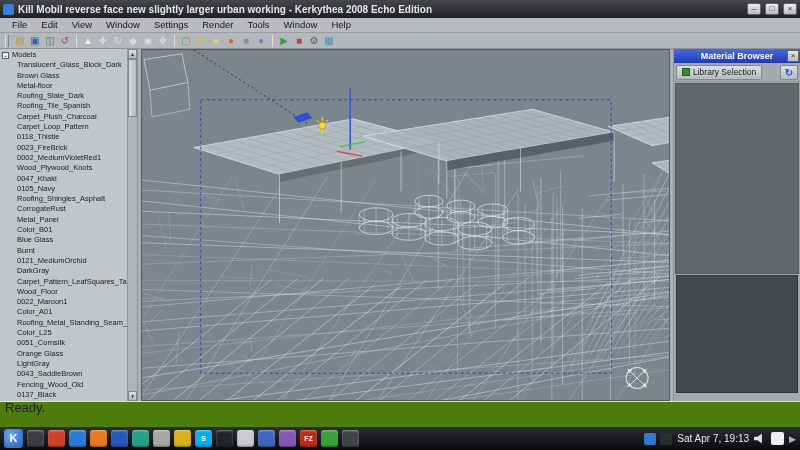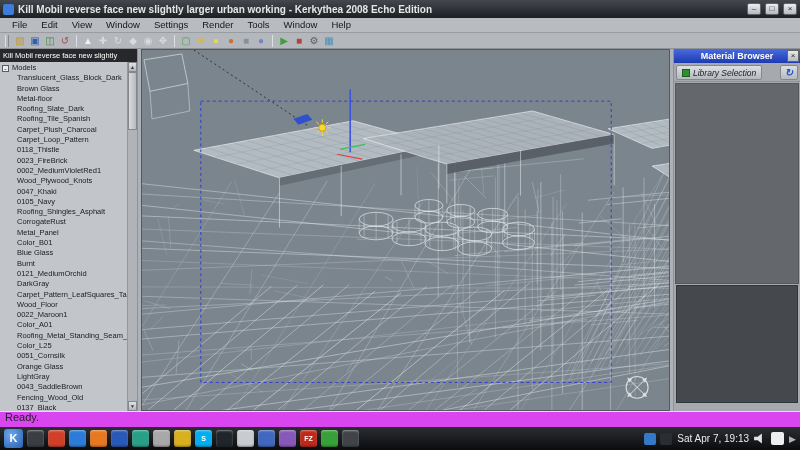--- a/index.html
+++ b/index.html
@@ -43,36 +43,36 @@
   .splitter{width:3px;background:#aeb2b6;flex:none;}
 
   
   #viewport{flex:1;position:relative;background:#7b858e;border:1px solid #55585c;min-width:0;}
   #wireframe{position:absolute;left:0;top:0;width:100%;height:100%;}
 
   
   #right-panel{width:127px;background:#a6aaae;display:flex;flex-direction:column;flex:none;border-left:1px solid #8e9296;}
   #mb-header{height:14px;background:linear-gradient(#4a6ae0,#1c3bb0);color:#fff;font-size:9px;font-weight:bold;line-height:14px;text-align:center;position:relative;flex:none;}
   #mb-close{position:absolute;right:1px;top:1px;width:12px;height:12px;background:linear-gradient(#e8eaec,#b6babe);border:1px solid #606468;font-size:8px;line-height:10px;font-weight:normal;color:#26282c;text-align:center;}
-  #lib-row{height:19px;display:flex;align-items:flex-start;padding:2px;gap:2px;border-bottom:1px solid #8e9296;flex:none;font-style:italic;}
+  #lib-row{height:19px;display:flex;align-items:center;padding:2px;gap:2px;border-bottom:1px solid #8e9296;flex:none;}
   .panel-btn{height:15px;background:linear-gradient(#dde0e3,#b6babe);border:1px solid #84888c;border-radius:2px;font-size:8.5px;color:#1a1c1e;display:inline-flex;align-items:center;justify-content:center;gap:3px;padding:0 5px;white-space:nowrap;}
   .lib-icon{width:8px;height:8px;background:#2f8f2f;border:1px solid #1d5f1d;flex:none;}
   #lib-spacer{flex:1;}
   #refresh-btn{width:18px;padding:0;font-size:10px;font-weight:bold;color:#2858c8;}
   #material-area{flex:1;background:#64686c;border:1px solid #54585c;margin:1px 1px;}
   #quick-row{height:18px;display:flex;align-items:center;gap:2px;padding:1px 2px;flex:none;}
   #quick-btn{flex:1;}
   .mag-icon{width:7px;height:7px;border:1.5px solid #2858c8;border-radius:50%;position:relative;flex:none;}
   .mag-icon::after{content:"";position:absolute;width:4px;height:1.5px;background:#2858c8;right:-4px;bottom:-1px;transform:rotate(40deg);}
   #ok-btn{width:18px;padding:0;font-size:10px;color:#1e8f2e;font-weight:bold;}
   #preview-area{height:118px;background:#45484c;border:1px solid #323539;margin:0 2px;flex:none;}
   #rp-bottom{height:8px;flex:none;}
 
   
-  #statusbar{height:16px;background:#d946ef;border-top:1px solid #dde0e3;font-size:11px;line-height:11px;padding-left:5px;color:#1e2022;flex:none;}
+  #statusbar{height:26px;background:#4d7c0f;border-top:1px solid #dde0e3;font-size:13px;line-height:11px;padding-left:5px;color:#1e2022;flex:none;}
 
   
   #taskbar{height:23px;background:linear-gradient(#2c2e32,#0a0b0d);display:flex;align-items:center;gap:4px;padding:0 4px;flex:none;}
   #kmenu{width:19px;height:19px;border-radius:3px;background:radial-gradient(circle at 35% 30%,#6aa8ee,#2a5fb0);color:#fff;font-weight:bold;font-size:11px;line-height:19px;text-align:center;flex:none;}
   .tb-app{width:17px;height:17px;border-radius:3px;display:inline-flex;align-items:center;justify-content:center;font-size:7px;font-weight:bold;color:#fff;box-shadow:inset 0 1px 2px rgba(255,255,255,.45), inset 0 -1px 2px rgba(0,0,0,.4);flex:none;}
   #tray{margin-left:auto;display:flex;align-items:center;gap:5px;padding-left:31px;}
   .tray-icon{width:12px;height:12px;border-radius:2px;flex:none;}
   #clock{color:#e8eaec;font-size:10px;white-space:nowrap;}
   #speaker{width:12px;height:11px;background:#dfe3e7;clip-path:polygon(0 35%,30% 35%,65% 5%,65% 95%,30% 65%,0 65%);flex:none;}
   #notes-icon{width:13px;height:13px;background:#eceef0;border-radius:2px;flex:none;}
@@ -126,21 +126,20 @@
       <span class="tb-sep"></span>
       <span class="tb-icon" style="color: rgb(63, 159, 63);">▶</span>
       <span class="tb-icon" style="color: rgb(184, 64, 64);">■</span>
       <span class="tb-icon" style="color: rgb(90, 94, 98);">⚙</span>
       <span class="tb-icon" style="color: rgb(79, 143, 184);">▦</span>
     </div>
 
   <div id="main">
 
     <div id="left-panel">
-      <div id="scene-header">Kill Mobil reverse face new slightly</div>
       <div id="left-body">
         <div id="tree">
             <div class="tree-root">
               <span class="expander">-</span>
               <span>Models</span>
             </div>
             <div class="tree-item">Translucent_Glass_Block_Dark</div>
             <div class="tree-item">Brown Glass</div>
             <div class="tree-item">Metal-floor</div>
             <div class="tree-item">Roofing_Slate_Dark</div>

